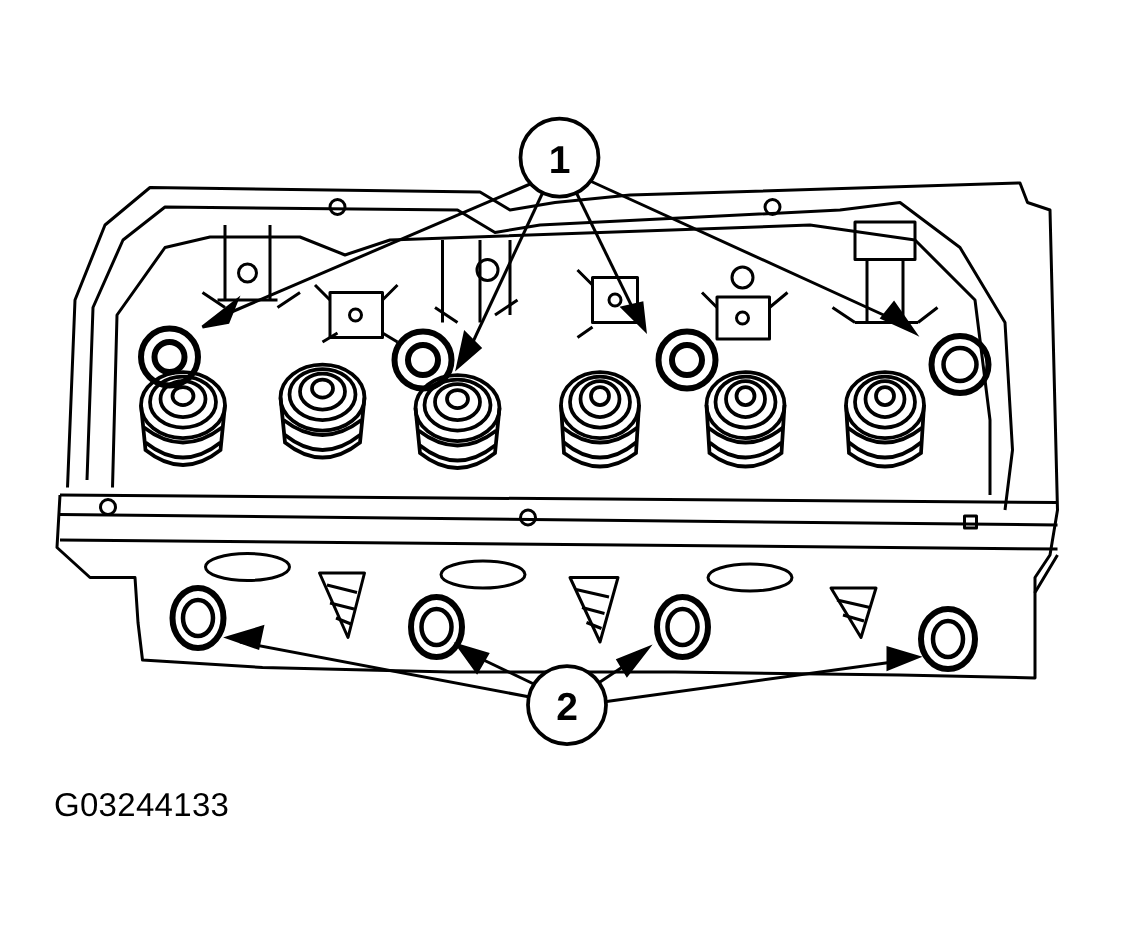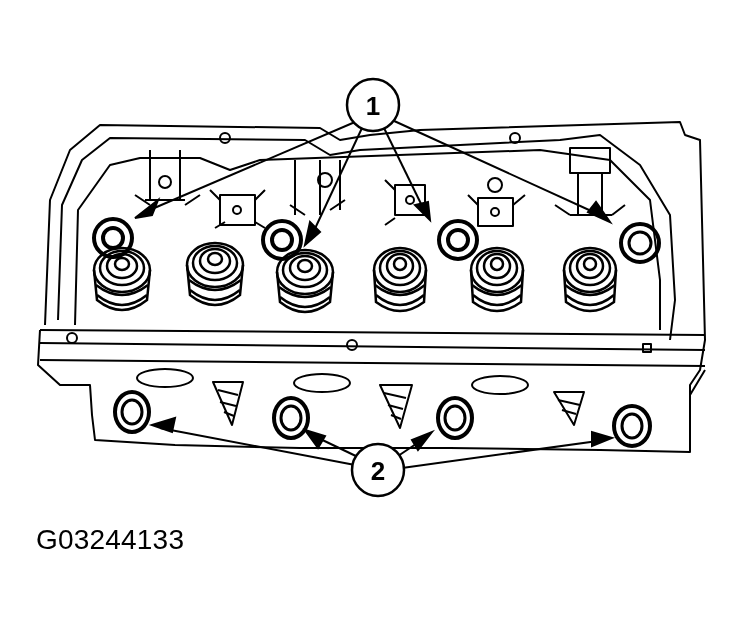--- a/index.html
+++ b/index.html
@@ -1,18 +1,18 @@
 <!DOCTYPE html>
 <html><head>
 <meta charset="utf-8">
 <style>
   html, body { margin:0; padding:0; background:#ffffff; }
   body { width:747px; height:622px; position:relative; overflow:hidden; font-family:"Liberation Sans", sans-serif; }
   #diagram { position:absolute; left:0; top:0; }
-  .caption { position:absolute; left:36px; top:524px; font-size:28px; color:#000; font-family:"Liberation Sans", sans-serif; letter-spacing:0.2px; }
+  .caption { position:absolute; left:36px; top:524px; font-size:22px; color:#000; font-family:"Liberation Sans", sans-serif; letter-spacing:0.2px; }
   .callout-label { font-family:"Liberation Sans", sans-serif; font-weight:bold; font-size:26px; }
 </style>
 </head>
 <body>
 
 <svg id="diagram" width="747" height="622" viewBox="0 0 747 622" xmlns="http://www.w3.org/2000/svg">
   <g fill="none" stroke="#000" stroke-width="2" stroke-linejoin="round">
 
     <path d="M45,325 L50,200 L70,150 L100,125 L320,128 L340,140 L370,135 L420,130 L680,122 L685,135 L700,140 L702,220 L705,340 L700,370 L690,385 L690,395"></path>
     <path d="M58,320 L62,205 L82,160 L110,138 L305,140 L330,155 L360,150 L560,140 L600,135 L640,165 L670,215 L675,300 L670,340"></path>

